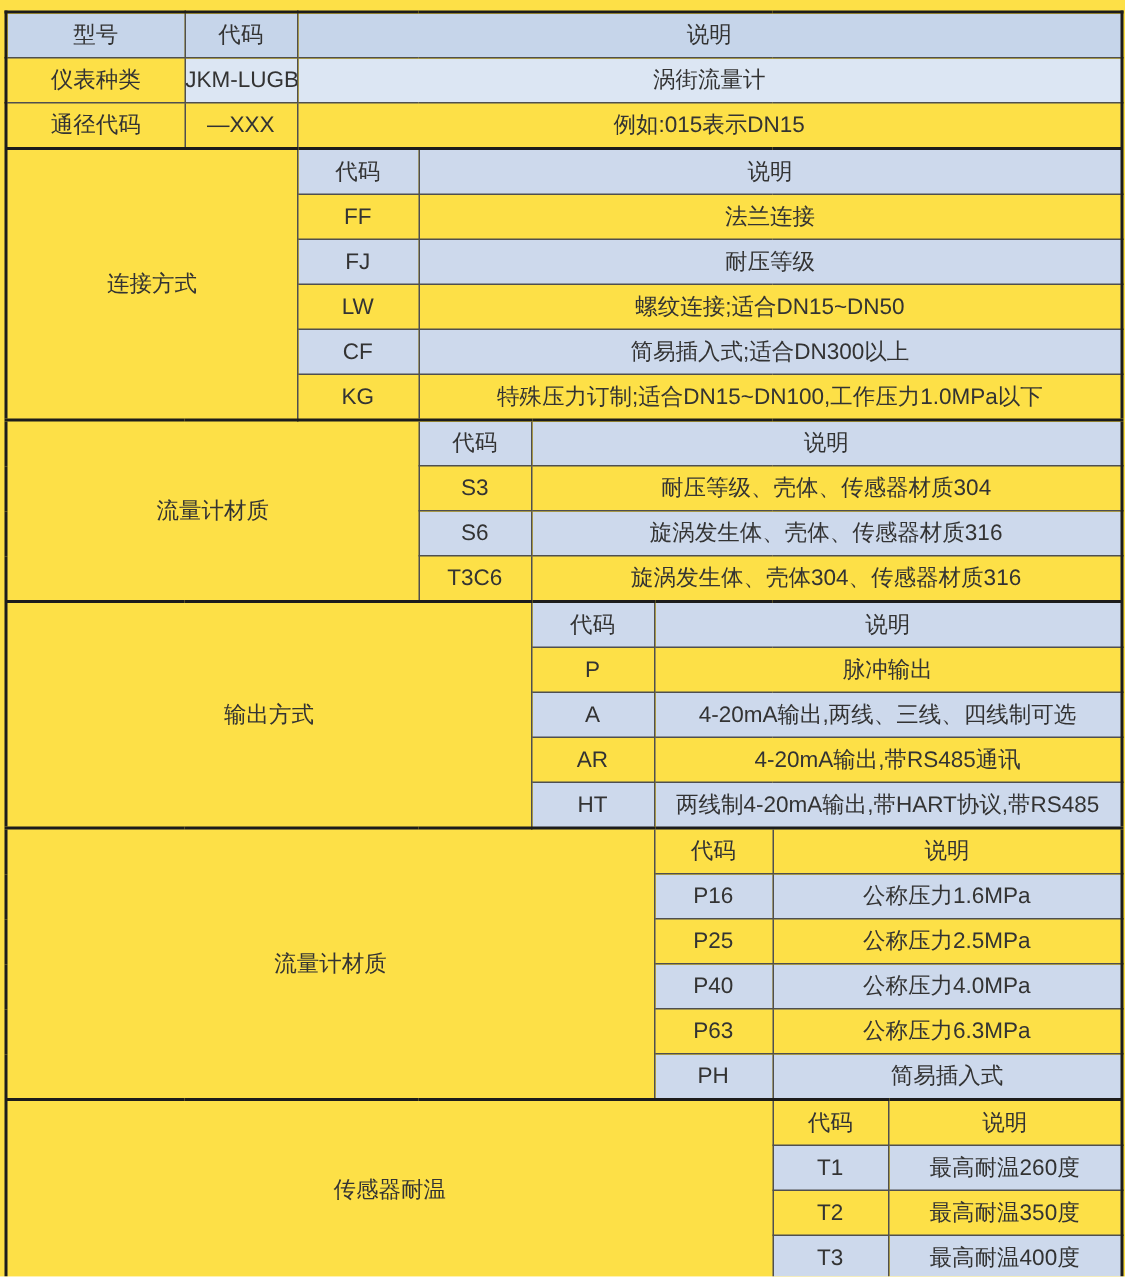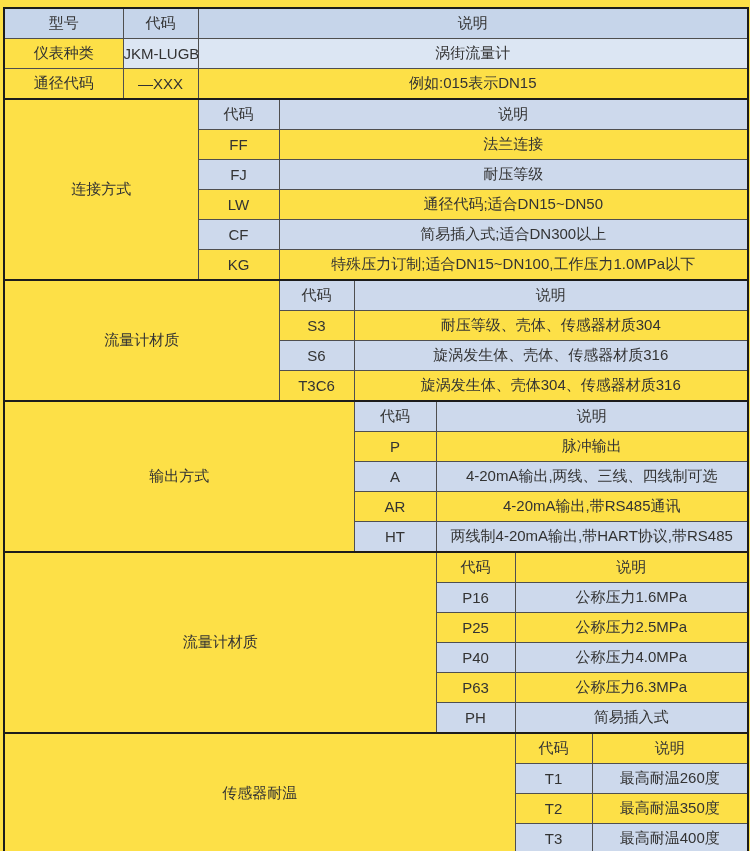--- a/index.html
+++ b/index.html
@@ -83,21 +83,21 @@
     <tr>
       <td class="c">FF</td>
       <td class="d" colspan="5">法兰连接</td>
     </tr>
     <tr>
       <td class="c bg-b">FJ</td>
       <td class="d bg-b" colspan="5">耐压等级</td>
     </tr>
     <tr>
       <td class="c">LW</td>
-      <td class="d" colspan="5">通径代码;适合DN15~DN50</td>
+      <td class="d" colspan="5">螺纹连接;适合DN15~DN50</td>
     </tr>
     <tr>
       <td class="c bg-b">CF</td>
       <td class="d bg-b" colspan="5">简易插入式;适合DN300以上</td>
     </tr>
     <tr>
       <td class="c">KG</td>
       <td class="d" colspan="5">特殊压力订制;适合DN15~DN100,工作压力1.0MPa以下</td>
     </tr>
 

